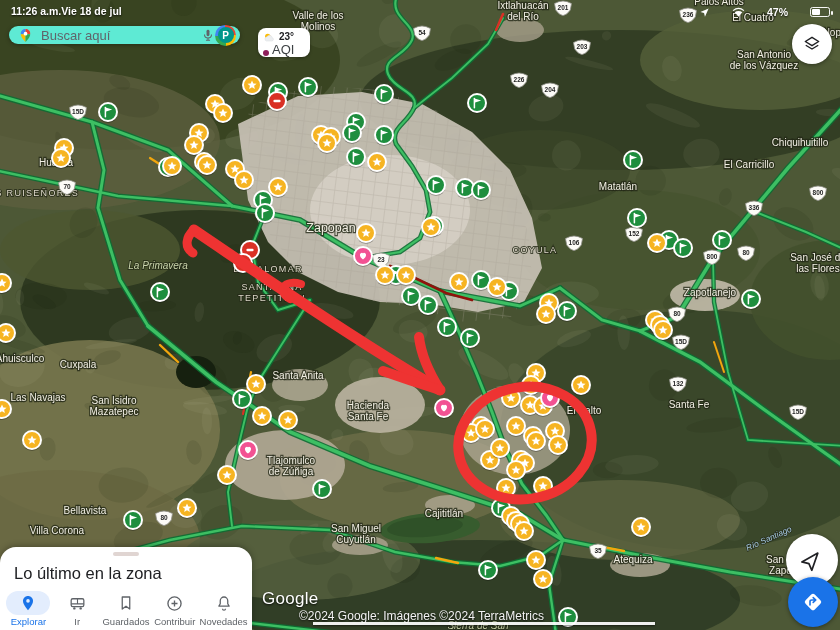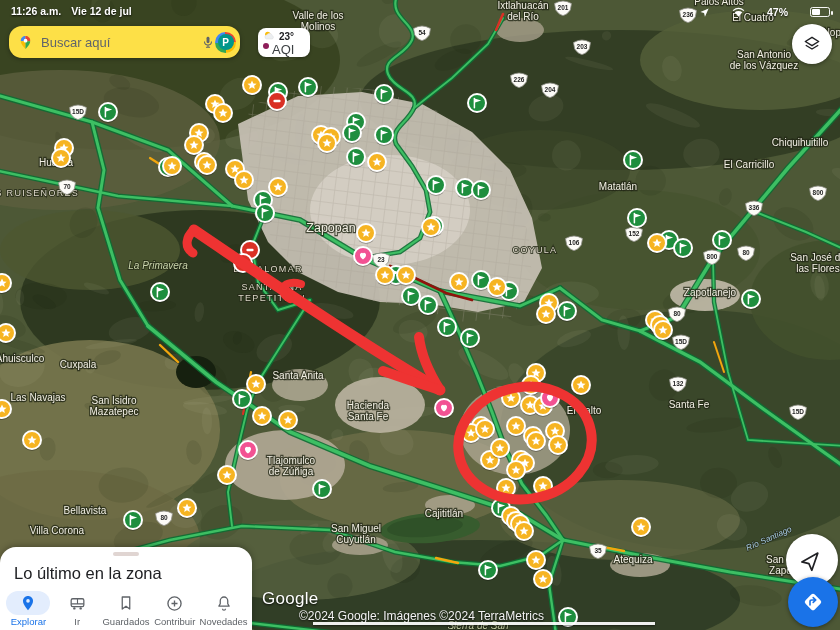--- a/index.html
+++ b/index.html
@@ -1,33 +1,33 @@
 <!DOCTYPE html>
 <html><head>
 <meta charset="utf-8">
 <style>
   html,body{margin:0;padding:0;background:#222;}
   *{box-sizing:border-box;font-family:"Liberation Sans",sans-serif;}
   #screen{position:relative;width:840px;height:630px;overflow:hidden;background:#4d5836;}
   #map-svg{position:absolute;left:0;top:0;}
   .shadow-t{text-shadow:0 1px 2px rgba(0,0,0,.85);}
   
-  #status-left{position:absolute;left:11px;top:5px;color:#fff;font-size:10.5px;font-weight:700;display:flex;gap:10px;z-index:30;}
+  #status-left{position:absolute;left:11px;top:5px;color:#fff;font-size:10.5px;font-weight:700;display:flex;z-index:30;}
   #status-right{position:absolute;right:10px;top:6px;display:flex;align-items:center;gap:22px;z-index:30;color:#fff;font-size:10.5px;font-weight:700;}
   .batt{position:relative;width:20px;height:10px;border:1.5px solid rgba(255,255,255,.95);border-radius:2.5px;}
   .batt .lvl{position:absolute;left:1px;top:1px;bottom:1px;width:47%;background:#fff;border-radius:1px;}
   .batt .nub{position:absolute;right:-4px;top:2.5px;width:2.5px;height:4px;background:rgba(255,255,255,.95);border-radius:1px;}
   
-  #search-bar{position:absolute;left:9px;top:26px;width:231px;height:32px;background:#fde047;border-radius:13px;display:flex;align-items:center;padding:0 4px 0 9px;box-shadow:0 1px 4px rgba(0,0,0,.35);z-index:30;}
+  #search-bar{position:absolute;left:9px;top:26px;width:231px;height:18px;background:#5eead4;border-radius:13px;display:flex;align-items:center;padding:0 4px 0 9px;box-shadow:0 1px 4px rgba(0,0,0,.35);z-index:30;}
   #search-placeholder{flex:1;color:#60646b;font-size:13px;margin-left:8px;white-space:nowrap;overflow:hidden;}
   #avatar{width:21px;height:21px;border-radius:50%;background:conic-gradient(#ea4335 0 25%,#fbbc04 25% 50%,#34a853 50% 75%,#4285f4 75% 100%);display:flex;align-items:center;justify-content:center;}
   #avatar .inner{width:16px;height:16px;border-radius:50%;background:#00968b;color:#fff;font-size:10px;font-weight:700;display:flex;align-items:center;justify-content:center;}
   
   #weather-chip{position:absolute;left:258px;top:28px;width:52px;height:29px;background:#fff;border-radius:8px;box-shadow:0 1px 3px rgba(0,0,0,.35);padding:2px 5px;z-index:30;font-size:10px;color:#202124;}
-  #weather-chip .row{display:flex;align-items:flex-start;gap:3px;line-height:13px;}
+  #weather-chip .row{display:flex;align-items:flex-end;gap:3px;line-height:13px;}
   #aqi-dot{width:6px;height:6px;border-radius:50%;background:#8e1e5a;}
   #weather-chip .aqi-lbl{font-size:13px;color:#3c4043;}
   
   .round-btn{position:absolute;border-radius:50%;background:#fff;box-shadow:0 1px 4px rgba(0,0,0,.4);display:flex;align-items:center;justify-content:center;z-index:30;}
   #layers-btn{left:792px;top:24px;width:40px;height:40px;}
   #mylocation-btn{left:786px;top:534px;width:52px;height:52px;}
   #directions-fab{left:788px;top:577px;width:50px;height:50px;background:#1a73e8;z-index:31;}
   
   #bottom-sheet{position:absolute;left:0;top:547px;width:252px;height:83px;background:#fff;border-radius:16px 16px 0 0;box-shadow:0 -1px 6px rgba(0,0,0,.3);z-index:40;}
   #sheet-handle{position:absolute;left:113px;top:5px;width:26px;height:4px;border-radius:2px;background:#e0d5d2;}
@@ -1051,21 +1051,21 @@
         <path d="M440,390 C428,371 421,354 419,337" stroke-width="10"></path>
         <path d="M440,390 C421,384 400,377 383,371" stroke-width="10"></path>
         <path d="M194,230 C186,237 184,247 193,253" stroke-width="9"></path>
         <path d="M301,284 C284,279 276,291 290,299" stroke-width="8"></path>
         <ellipse cx="525" cy="443" rx="67" ry="56" stroke-width="10" transform="rotate(-10 525 443)"></ellipse>
       </g>
     </svg>
 
   <div id="status-left">
     <span class="shadow-t">11:26 a.m.</span>
-    <span class="shadow-t">Vie 12 de jul</span>
+    <span class="shadow-t">Vie 18 de jul</span>
   </div>
   <div id="status-right">
     <svg width="11" height="11" viewBox="0 0 24 24">
         <path d="M3,11 L21,3 L13,21 L11,13 Z" fill="#fff"></path>
       </svg>
     <svg width="13" height="11" viewBox="0 0 24 20">
         <path d="M12,18 L5,9.5 C9,6.5 15,6.5 19,9.5 Z" fill="#fff"></path>
         <path d="M2,6.5 C8,1.5 16,1.5 22,6.5" stroke="#fff" stroke-width="2.2" fill="none"></path>
       </svg>
     <span class="shadow-t">47%</span>

